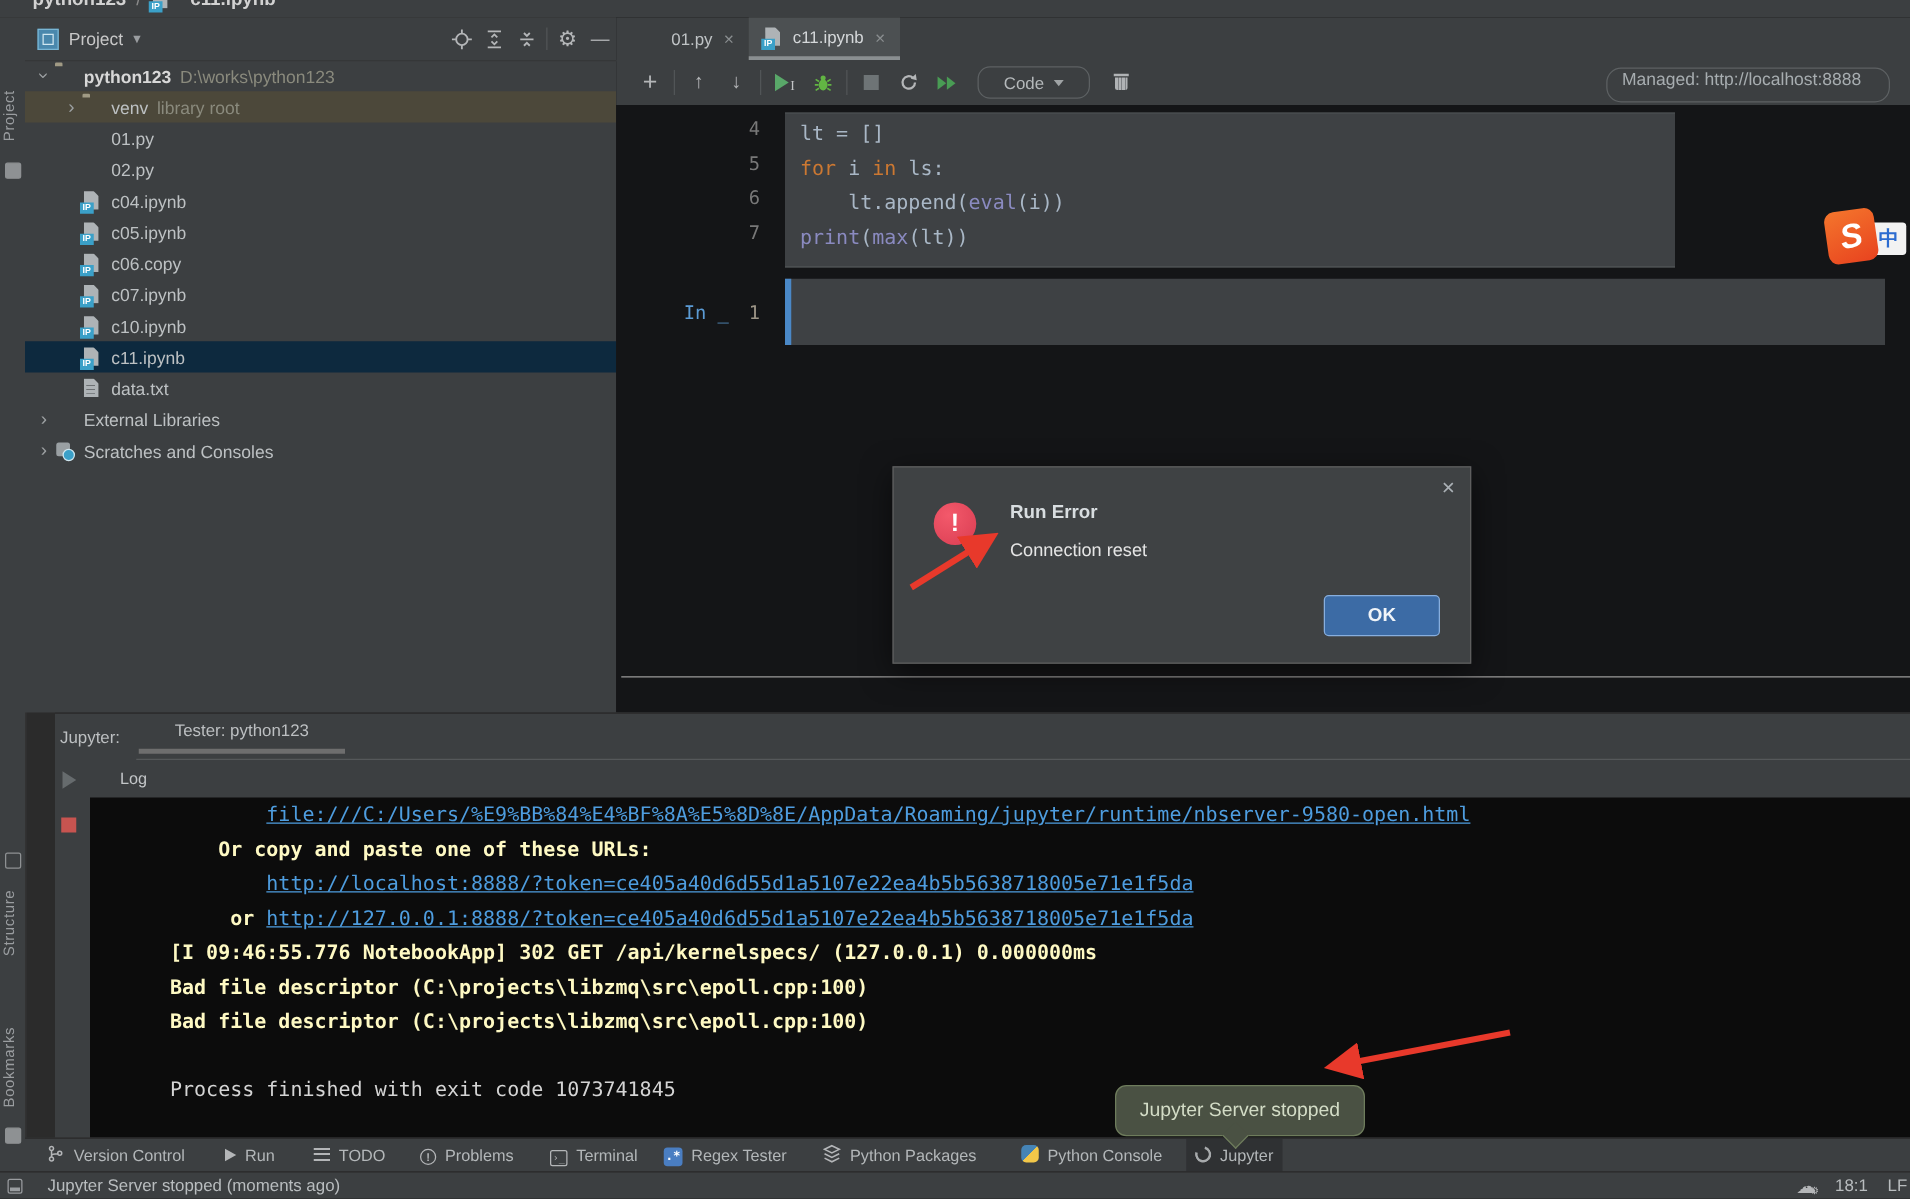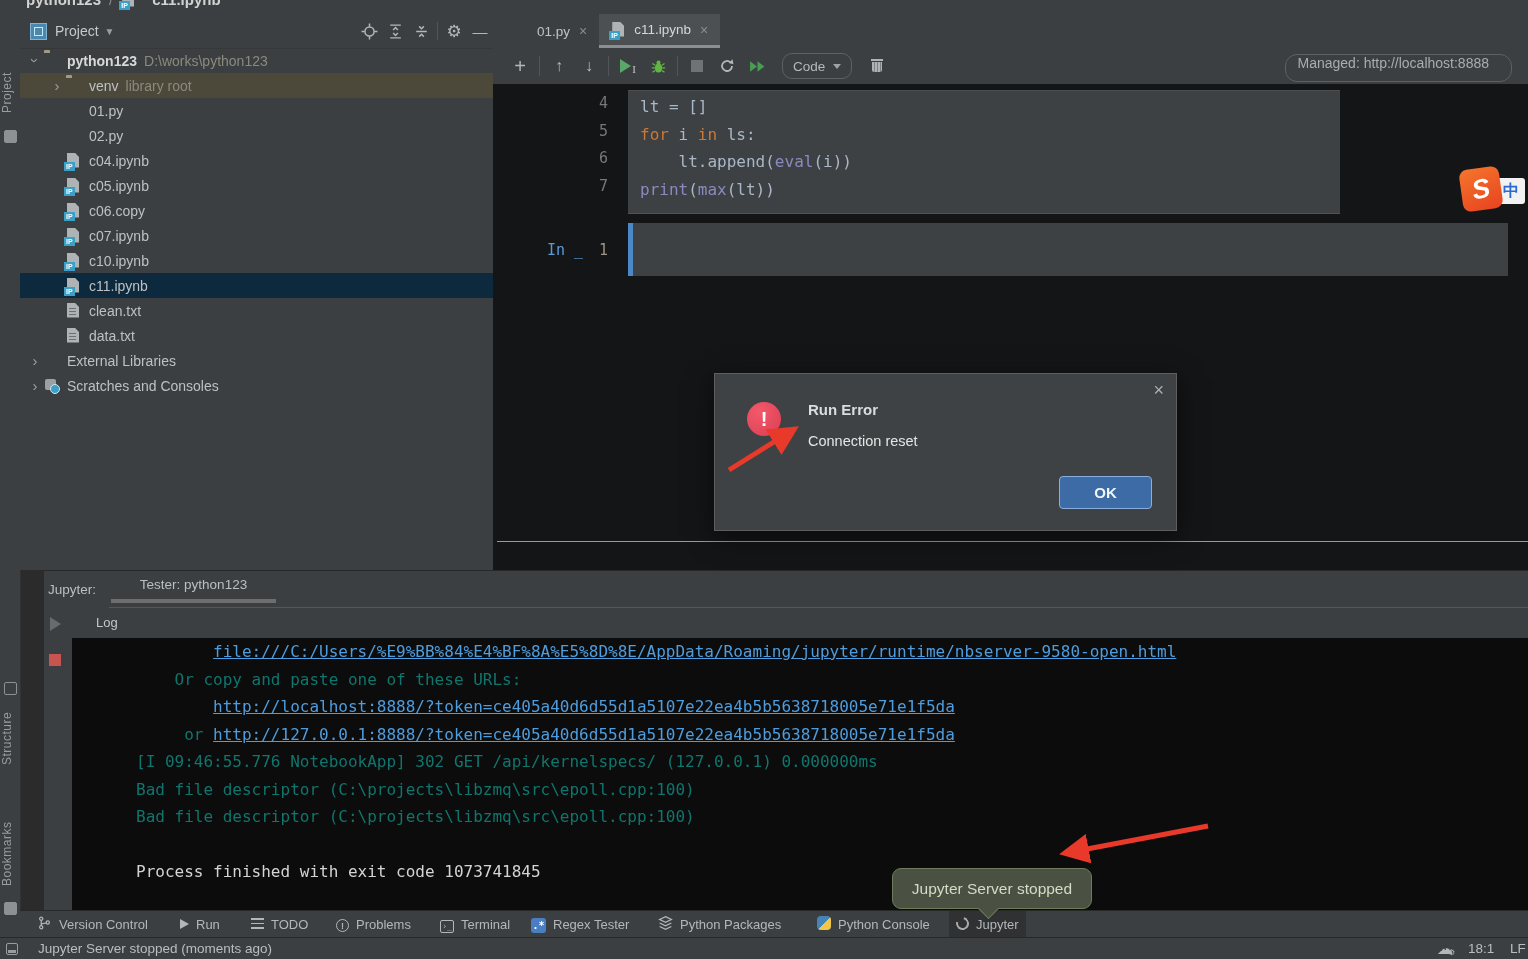--- a/index.html
+++ b/index.html
@@ -69,21 +69,21 @@
   .etab.active{background:#4c5052;border-bottom:3px solid #8a8f91;color:#d5d8da;}
   .etab .tclose{color:#8a8e90;font-size:14px;margin-left:2px;}
   .etab .fic{margin-right:0;}
 
   .ntoolbar{position:absolute;left:0;top:34px;right:0;height:36px;background:#3c3f41;display:flex;align-items:center;padding-left:12px;}
   .nt-ic{width:30px;height:26px;display:flex;align-items:center;justify-content:center;color:#b4b6b8;font-size:16px;}
   .nt-sep{width:1px;height:20px;background:#515557;margin:0 4px;}
   .tri-green{width:0;height:0;border-left:11px solid #59a869;border-top:7px solid transparent;border-bottom:7px solid transparent;display:inline-block;}
   .run-i{font-size:11px;color:#c3c5c7;margin-left:1px;margin-top:6px;font-family:"Liberation Serif",serif;}
   .stop-sq{width:12px;height:12px;background:#6e7476;display:inline-block;}
-  .dd{display:flex;align-items:center;gap:8px;border:1px solid #5d6163;border-radius:10px;height:24px;padding:0 10px;color:#b5b9bb;font-size:13.5px;margin:0 10px;}
+  .dd{display:flex;align-items:center;gap:8px;border:1px solid #5d6163;border-radius:10px;height:24px;padding:0 20px;color:#b5b9bb;font-size:13.5px;margin:0 10px;}
   .dd .dchev{width:0;height:0;border-left:4.5px solid transparent;border-right:4.5px solid transparent;border-top:5px solid #9fa3a5;}
   .ic-trash{position:relative;width:12px;height:14px;display:inline-block;}
   .ic-trash::before{content:"";position:absolute;top:0;left:0;width:12px;height:2px;background:#b0b3b5;}
   .ic-trash::after{content:"";position:absolute;top:3px;left:1px;width:10px;height:10px;border-radius:0 0 2px 2px;
       background:repeating-linear-gradient(90deg,#b0b3b5 0 2px,#7e8184 2px 3px);}
   .server-dd{position:absolute;right:16px;top:40px;height:26px;border:1px solid #5d6163;border-radius:12px;display:flex;align-items:flex-start;gap:10px;padding:0 12px;color:#a7adb0;font-size:14px;}
 
   .econtent{position:absolute;left:0;top:70px;right:0;bottom:0;background:#141517;}
   .gutter{position:absolute;left:0;top:6px;width:125px;text-align:right;padding-right:10px;box-sizing:border-box;
       font-family:"DejaVu Sans Mono",monospace;font-size:15px;line-height:27.5px;color:#787878;}
@@ -117,21 +117,21 @@
   .jp-label{position:absolute;left:4px;top:11px;font-size:13.5px;color:#bcbfc1;}
   .jp-tab{position:absolute;left:67px;top:6px;width:165px;text-align:center;font-size:13.5px;color:#bcbfc1;padding-bottom:7px;border-bottom:4px solid #6e6e6e;}
   .jp-topline{position:absolute;left:65px;top:36px;right:0;height:1px;background:#55585a;}
   .jp-gutter{position:absolute;left:0;top:37px;width:28px;bottom:0;}
   .jg-play{width:0;height:0;border-left:11px solid #666b6d;border-top:7px solid transparent;border-bottom:7px solid transparent;position:absolute;left:6px;top:9px;}
   .jg-stop{position:absolute;left:5px;top:46px;width:12px;height:12px;background:#c75450;}
   .logtab-row{position:absolute;left:28px;top:37px;right:0;height:30px;background:#3c3f41;}
   .logtab{position:absolute;left:24px;top:7px;font-size:13px;color:#c3c6c8;}
   .console{position:absolute;left:28px;top:67px;right:0;bottom:0;background:#0c0c0c;overflow:hidden;
       font-family:"DejaVu Sans Mono",monospace;font-size:16px;line-height:27.5px;white-space:pre;padding-left:64px;box-sizing:border-box;}
-  .seg-red{color:#0f766e;} .seg-white{color:#d4d4d4;}
+  .seg-red{color:#fef9c3;font-weight:bold;} .seg-white{color:#d4d4d4;}
   .seg-link{color:#4e9ddf;text-decoration:underline;}
 
   
   .jtooltip{position:absolute;left:892px;top:868px;width:200px;height:41px;background:#4a5143;border:1.5px solid #6e7c5c;border-radius:9px;z-index:30;display:flex;align-items:center;justify-content:center;font-size:15.5px;color:#d3dcc6;box-sizing:border-box;}
   .jtooltip::after{content:"";position:absolute;left:88px;bottom:-8px;width:14px;height:14px;background:#4a5143;border-right:1.5px solid #6e7c5c;border-bottom:1.5px solid #6e7c5c;transform:rotate(45deg);}
 
   
   .twbar{position:absolute;left:20px;top:910px;width:1508px;height:27px;background:#3c3f41;border-top:1px solid #282828;}
   .twitem{position:absolute;top:0;height:27px;display:flex;align-items:center;gap:7px;font-size:13px;color:#b3b7b9;padding:0 7px;}
   .twitem.active{background:#2f3133;}
@@ -283,27 +283,20 @@
             <span class="pg"></span>
             <i class="ipb">IP</i>
           </span>
           <span class="tlabel">c11.ipynb</span>
         </div>
         <div class="trow lvl1">
           <span class="chev"></span>
           <span class="fic ic-txt">
             <span class="pg"></span>
           </span>
-          <span class="tlabel">clean.txt</span>
-        </div>
-        <div class="trow lvl1">
-          <span class="chev"></span>
-          <span class="fic ic-txt">
-            <span class="pg"></span>
-          </span>
           <span class="tlabel">data.txt</span>
         </div>
         <div class="trow lvl0">
           <span class="chev">›</span>
           <span class="fic"><span class="ic-libs"></span></span>
           <span class="tlabel">External Libraries</span>
         </div>
         <div class="trow lvl0">
           <span class="chev">›</span>
           <span class="fic ic-scratch"></span>

